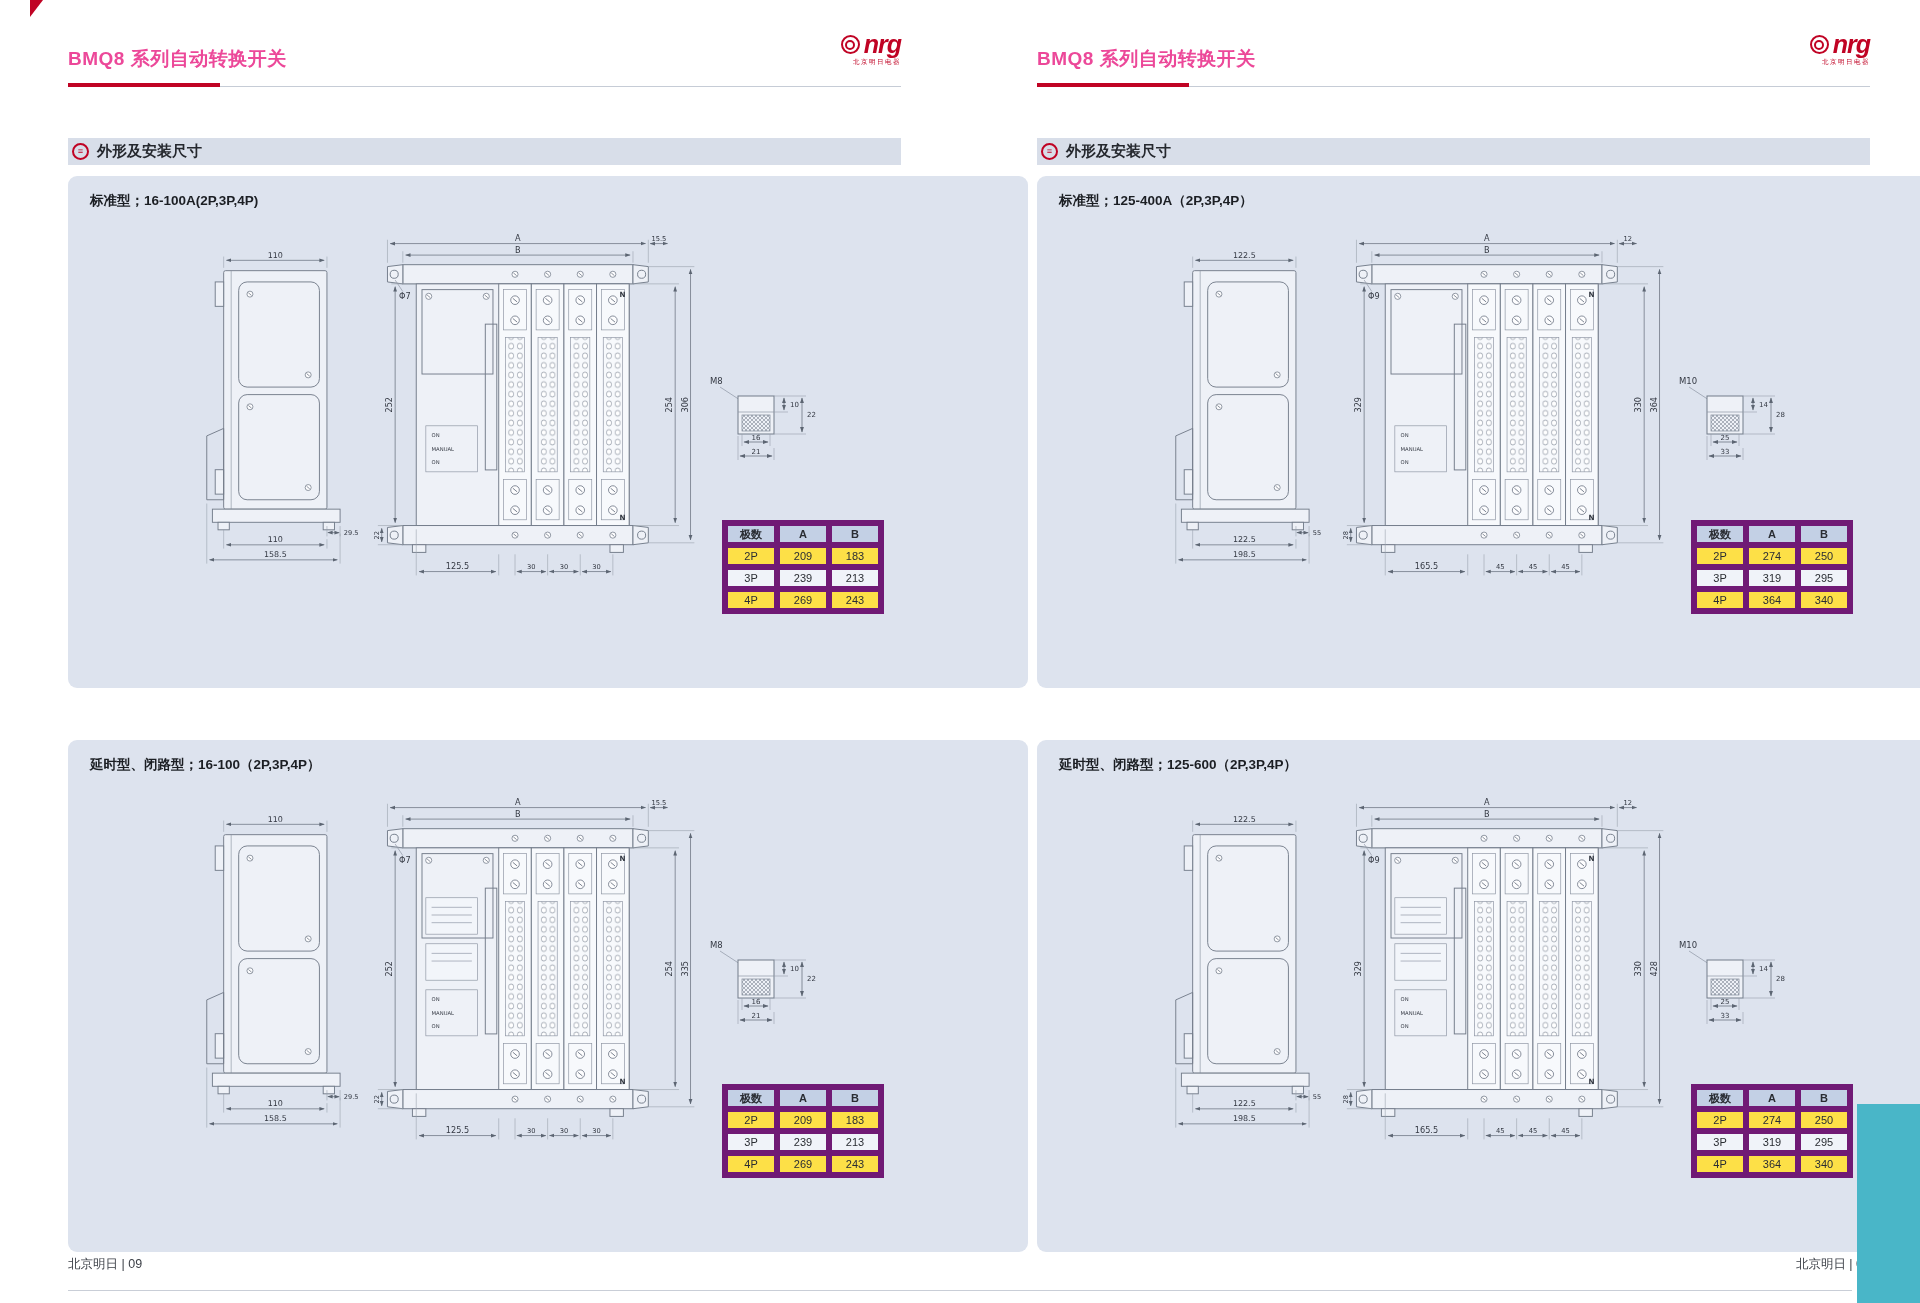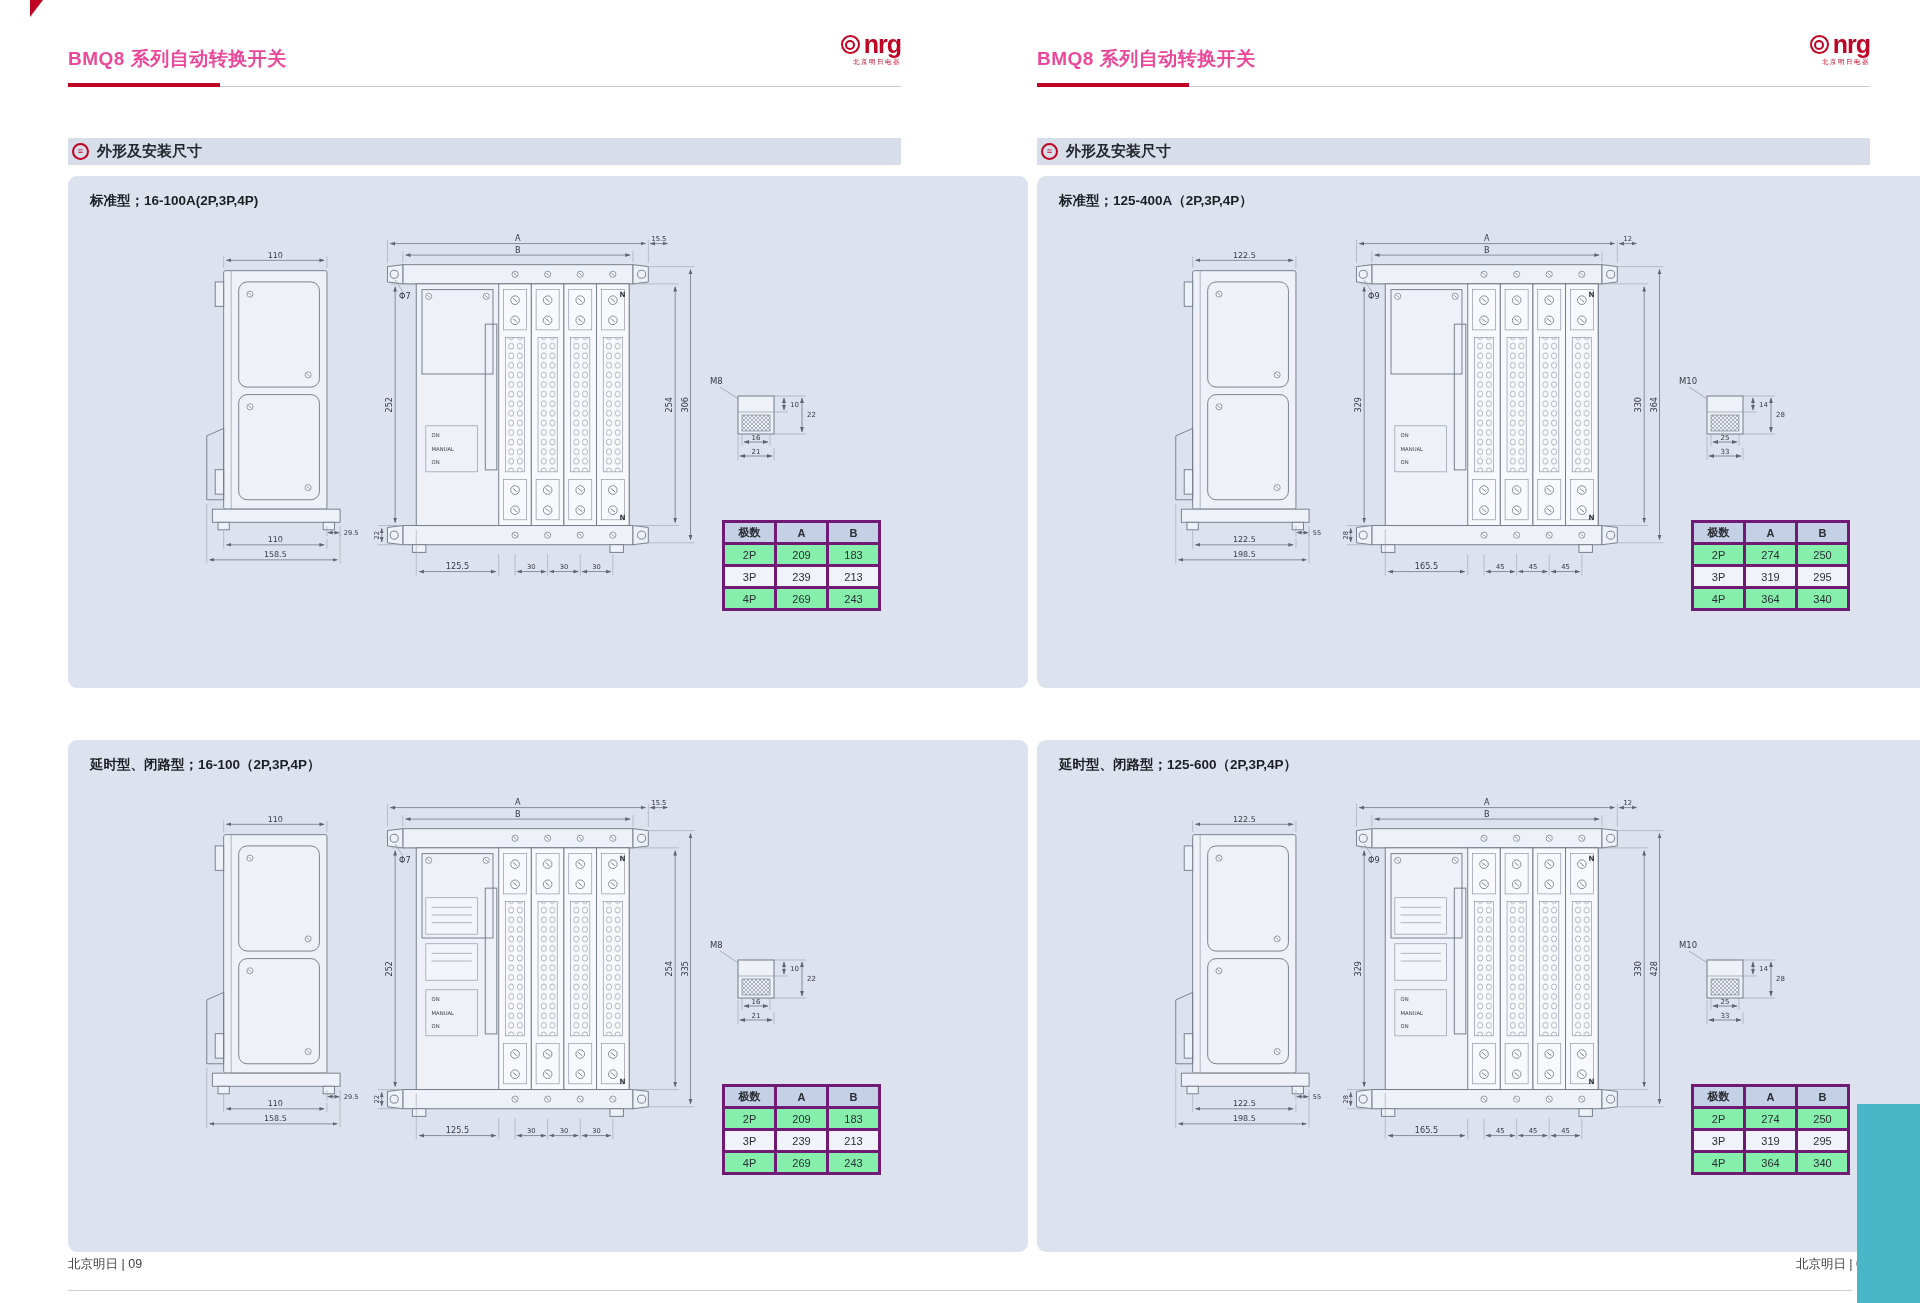--- a/index.html
+++ b/index.html
@@ -16,21 +16,21 @@
   .page-header { position:absolute; top:46px; left:0; right:0; height:50px; }
   .page-title  { font-size:19px; font-weight:bold; color:#ec4899; letter-spacing:.5px; }
   .hr     { position:absolute; top:40px; left:0; right:0; height:1px; background:#c6ccd6; }
   .hr-red { position:absolute; top:37px; left:0; width:152px; height:4px; background:#c00324; }
 
   .logo { position:absolute; right:0; top:-14px; color:#c00324; text-align:right; }
   .logo-row { display:flex; align-items:center; gap:4px; justify-content:flex-end; }
   .logo-mark { width:19px; height:19px; border:2.5px solid #c00324; border-radius:50%;
     display:inline-flex; align-items:center; justify-content:center; }
   .logo-mark::before { content:""; width:6px; height:6px; border:2px solid #c00324; border-radius:50%; }
-  .logo-text { font-size:25px; font-weight:bold; letter-spacing:-1px; line-height:1; }
+  .logo-text { font-size:25px; font-weight:bold; font-style:italic; letter-spacing:-1px; line-height:1; }
   .logo-sub  { display:block; font-size:6.5px; letter-spacing:1.5px; margin-top:1px; }
 
   .section-bar { position:absolute; top:138px; left:0; right:0; height:27px; background:#d8dee9;
     display:flex; align-items:center; gap:8px; padding-left:4px; }
   .sec-icon { width:17px; height:17px; border:2px solid #c00324; border-radius:50%;
     color:#c00324; font-size:9px; line-height:13px; text-align:center; font-weight:bold; flex:0 0 auto; }
   .sec-title { font-size:15px; font-weight:bold; color:#25282e; }
 
   .panel { position:absolute; left:0; width:960px; height:512px; background:#dde3ee; border-radius:9px; }
   .panel-top { top:176px; } .panel-bottom { top:740px; }
@@ -49,24 +49,24 @@
   .dv .lnf { fill:none; stroke:#737c8a; stroke-width:1; }
   .dv .lnt { fill:none; stroke:#8d95a3; stroke-width:.7; }
   .dv .ext { stroke:#98a0ac; stroke-width:.6; }
   .dv .dim { stroke:#5c6572; stroke-width:.7; }
   .dv .dtx { font-family:"DejaVu Sans",sans-serif; font-size:8.5px; fill:#343943; }
   .dv .s   { font-size:7px; }
   .dv .xs  { font-size:5.5px; }
   .dv .ntx { font-family:"DejaVu Sans",sans-serif; font-size:7.5px; font-weight:bold; fill:#343943; }
 
   table.dims { border-collapse:collapse; }
-  table.dims th, table.dims td { border:3px solid #701a75; width:52px; height:22px;
+  table.dims th, table.dims td { border:6px solid #701a75; width:52px; height:22px;
     text-align:center; font-size:11px; color:#2a2d33; }
   table.dims th { background:#c3d0e5; font-weight:bold; }
-  table.dims td { background:#86efac; }
+  table.dims td { background:#fde047; }
   table.dims tr:nth-child(odd) td { background:#f0f3f9; }
 </style>
 </head>
 <body>
 
 <svg width="0" height="0" style="position:absolute" aria-hidden="true">
   <defs>
     <marker id="arr" viewBox="0 0 10 10" refX="9" refY="5" markerWidth="8" markerHeight="8" orient="auto-start-reverse">
       <path d="M0,1.5 L10,5 L0,8.5 Z" fill="#5c6572"></path>
     </marker>

